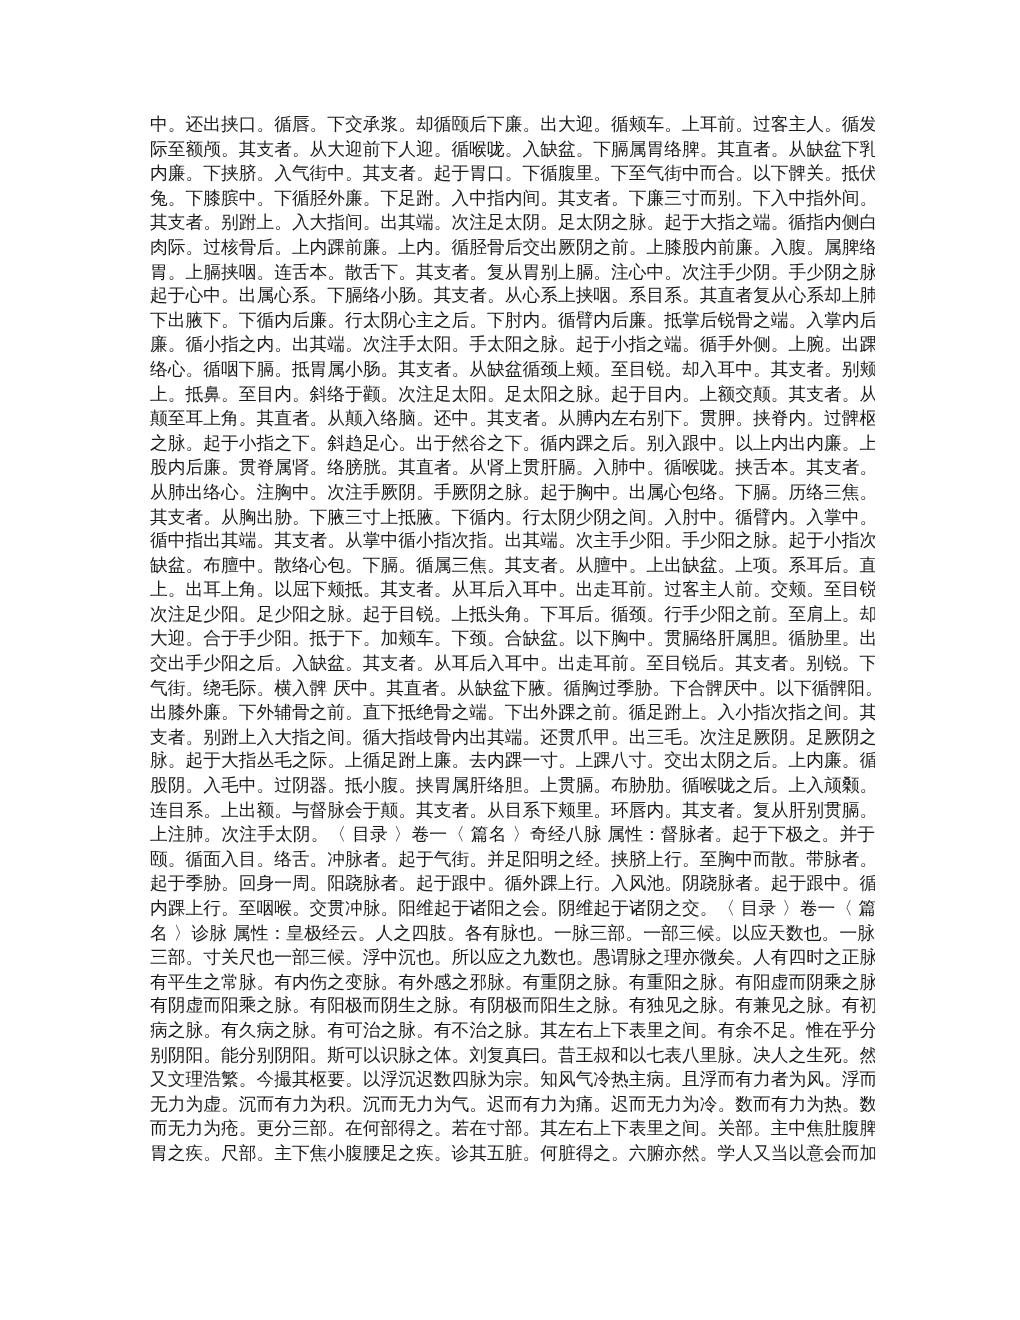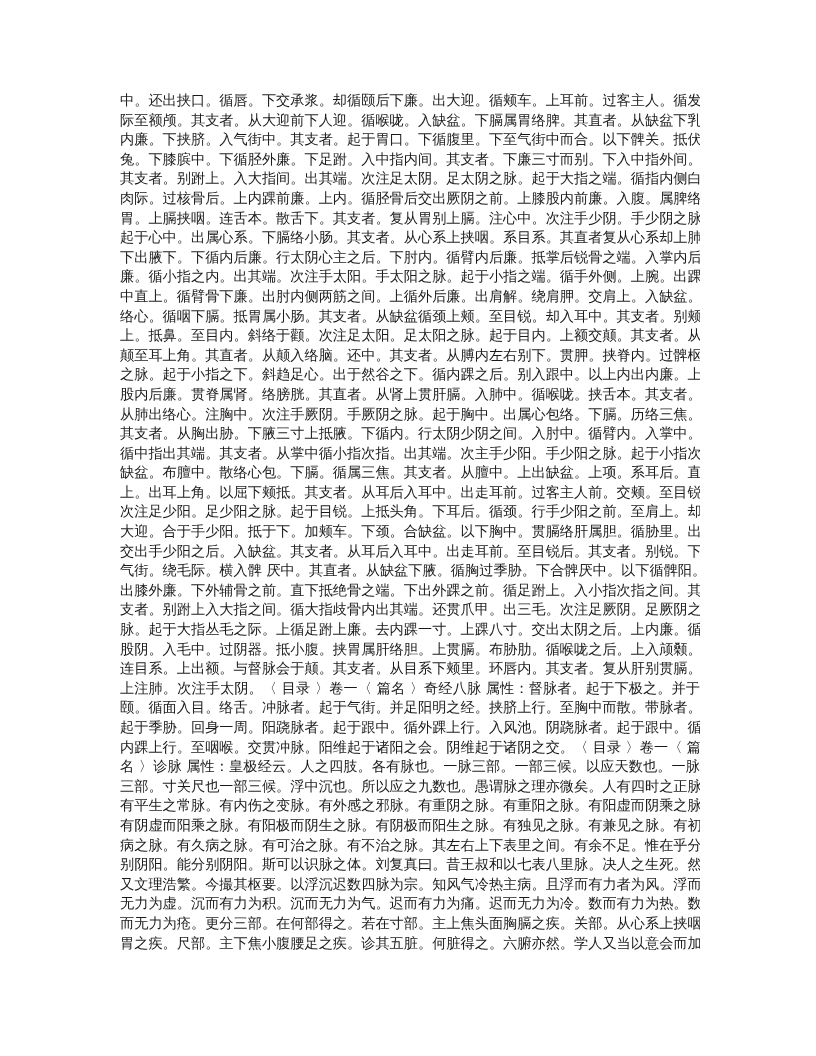--- a/index.html
+++ b/index.html
@@ -40,21 +40,20 @@
   <span class="line">中。还出挟口。循唇。下交承浆。却循颐后下廉。出大迎。循颊车。上耳前。过客主人。循发</span>
   <span class="line">际至额颅。其支者。从大迎前下人迎。循喉咙。入缺盆。下膈属胃络脾。其直者。从缺盆下乳</span>
   <span class="line">内廉。下挟脐。入气街中。其支者。起于胃口。下循腹里。下至气街中而合。以下髀关。抵伏</span>
   <span class="line">兔。下膝膑中。下循胫外廉。下足跗。入中指内间。其支者。下廉三寸而别。下入中指外间。</span>
   <span class="line">其支者。别跗上。入大指间。出其端。次注足太阴。足太阴之脉。起于大指之端。循指内侧白</span>
   <span class="line">肉际。过核骨后。上内踝前廉。上内。循胫骨后交出厥阴之前。上膝股内前廉。入腹。属脾络</span>
   <span class="line">胃。上膈挟咽。连舌本。散舌下。其支者。复从胃别上膈。注心中。次注手少阴。手少阴之脉。</span>
   <span class="line">起于心中。出属心系。下膈络小肠。其支者。从心系上挟咽。系目系。其直者复从心系却上肺。</span>
   <span class="line">下出腋下。下循内后廉。行太阴心主之后。下肘内。循臂内后廉。抵掌后锐骨之端。入掌内后</span>
   <span class="line">廉。循小指之内。出其端。次注手太阳。手太阳之脉。起于小指之端。循手外侧。上腕。出踝</span>
-  <span class="line">中直上。循臂骨下廉。出肘内侧两筋之间。上循外后廉。出肩解。绕肩胛。交肩上。入缺盆。</span>
   <span class="line">络心。循咽下膈。抵胃属小肠。其支者。从缺盆循颈上颊。至目锐。却入耳中。其支者。别颊</span>
   <span class="line">上。抵鼻。至目内。斜络于颧。次注足太阳。足太阳之脉。起于目内。上额交颠。其支者。从</span>
   <span class="line">颠至耳上角。其直者。从颠入络脑。还中。其支者。从膊内左右别下。贯胛。挟脊内。过髀枢。</span>
   <span class="line">之脉。起于小指之下。斜趋足心。出于然谷之下。循内踝之后。别入跟中。以上内出内廉。上</span>
   <span class="line">股内后廉。贯脊属肾。络膀胱。其直者。从肾上贯肝膈。入肺中。循喉咙。挟舌本。其支者。</span>
   <span class="line">从肺出络心。注胸中。次注手厥阴。手厥阴之脉。起于胸中。出属心包络。下膈。历络三焦。</span>
   <span class="line">其支者。从胸出胁。下腋三寸上抵腋。下循内。行太阴少阴之间。入肘中。循臂内。入掌中。</span>
   <span class="line">循中指出其端。其支者。从掌中循小指次指。出其端。次主手少阳。手少阳之脉。起于小指次</span>
   <span class="line">缺盆。布膻中。散络心包。下膈。循属三焦。其支者。从膻中。上出缺盆。上项。系耳后。直</span>
   <span class="line">上。出耳上角。以屈下颊抵。其支者。从耳后入耳中。出走耳前。过客主人前。交颊。至目锐。</span>
@@ -72,15 +71,15 @@
   <span class="line">起于季胁。回身一周。阳跷脉者。起于跟中。循外踝上行。入风池。阴跷脉者。起于跟中。循</span>
   <span class="line">内踝上行。至咽喉。交贯冲脉。阳维起于诸阳之会。阴维起于诸阴之交。〈 目录 〉卷一〈 篇</span>
   <span class="line">名 〉诊脉 属性：皇极经云。人之四肢。各有脉也。一脉三部。一部三候。以应天数也。一脉</span>
   <span class="line">三部。寸关尺也一部三候。浮中沉也。所以应之九数也。愚谓脉之理亦微矣。人有四时之正脉。</span>
   <span class="line">有平生之常脉。有内伤之变脉。有外感之邪脉。有重阴之脉。有重阳之脉。有阳虚而阴乘之脉。</span>
   <span class="line">有阴虚而阳乘之脉。有阳极而阴生之脉。有阴极而阳生之脉。有独见之脉。有兼见之脉。有初</span>
   <span class="line">病之脉。有久病之脉。有可治之脉。有不治之脉。其左右上下表里之间。有余不足。惟在乎分</span>
   <span class="line">别阴阳。能分别阴阳。斯可以识脉之体。刘复真曰。昔王叔和以七表八里脉。决人之生死。然</span>
   <span class="line">又文理浩繁。今撮其枢要。以浮沉迟数四脉为宗。知风气冷热主病。且浮而有力者为风。浮而</span>
   <span class="line">无力为虚。沉而有力为积。沉而无力为气。迟而有力为痛。迟而无力为冷。数而有力为热。数</span>
-  <span class="line">而无力为疮。更分三部。在何部得之。若在寸部。主上焦头面胸膈之疾。关部。从心系上挟咽</span>
+  <span class="line">而无力为疮。更分三部。在何部得之。若在寸部。其左右上下表里之间。关部。主中焦肚腹脾</span>
   <span class="line">胃之疾。尺部。主下焦小腹腰足之疾。诊其五脏。何脏得之。六腑亦然。学人又当以意会而加</span>
 </div>
 
 </body></html>

